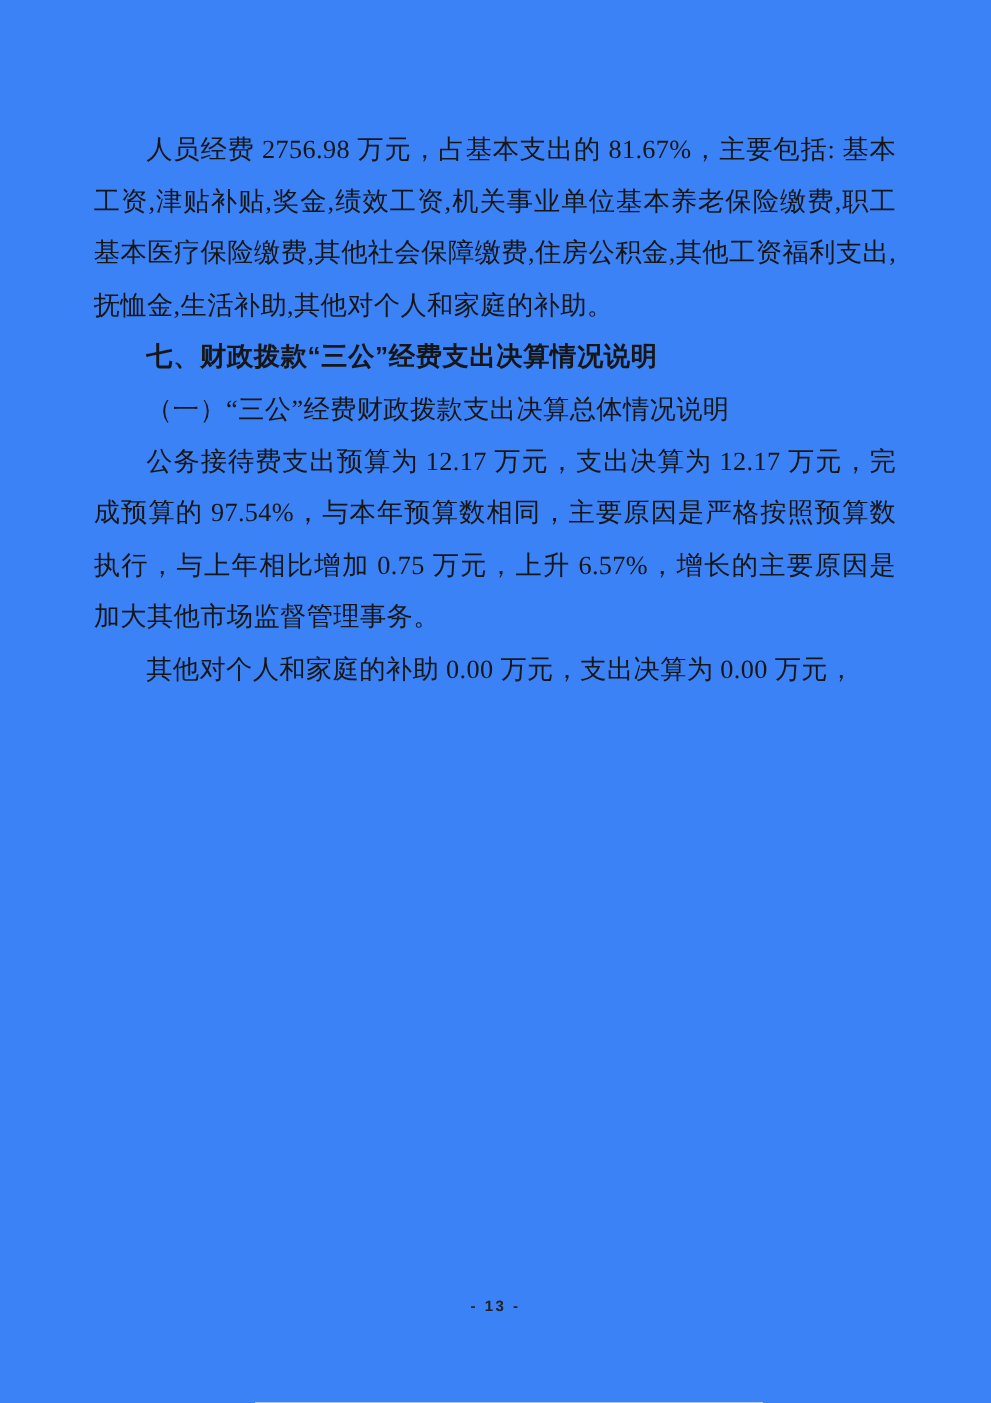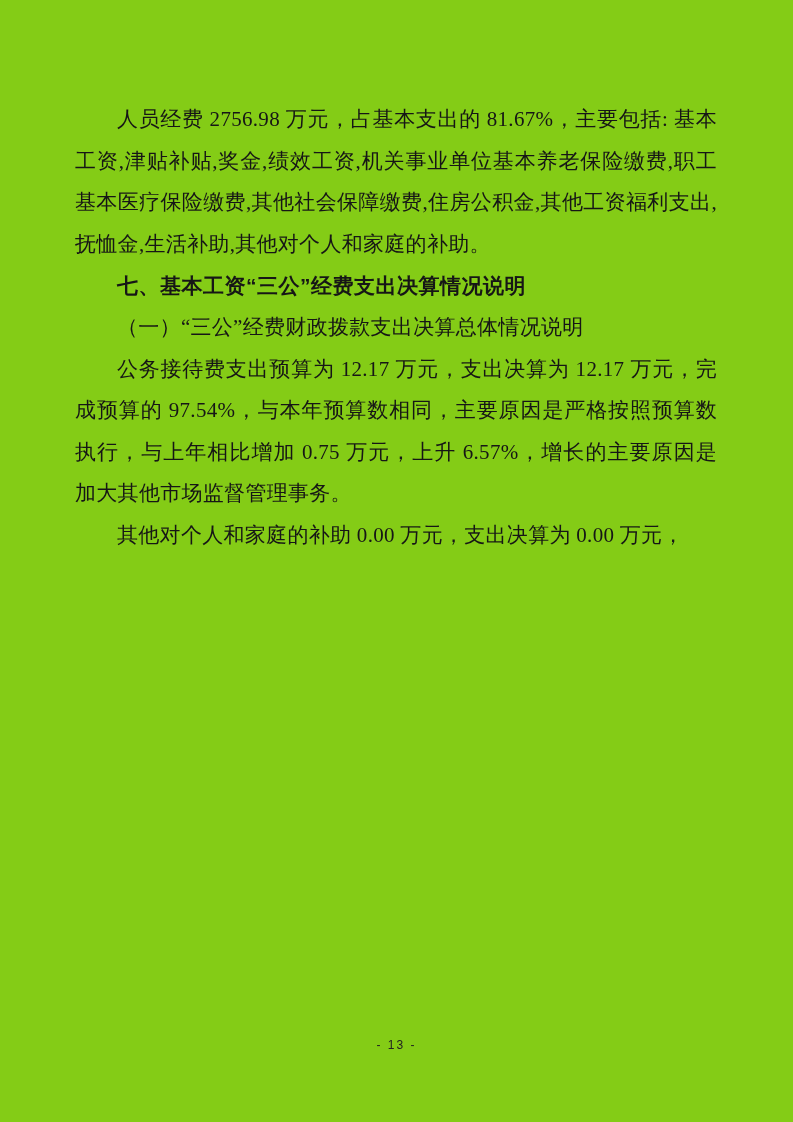--- a/index.html
+++ b/index.html
@@ -4,21 +4,21 @@
 <style>
   html, body {
     margin: 0;
     padding: 0;
     background: #ffffff;
   }
   .page {
     position: relative;
     width: 793px;
     height: 1122px;
-    background: #84cc16;
+    background: #3b82f6;
     color: #161616;
     font-family: "Liberation Serif", "DejaVu Serif", serif;
     overflow: hidden;
   }
   .content {
     position: absolute;
     left: 75px;
     top: 99px;
     width: 642px;
     font-size: 21px;
@@ -47,27 +47,28 @@
   .page-footer {
     position: absolute;
     left: 0;
     top: 1038px;
     width: 100%;
     text-align: center;
     font-size: 12px;
     letter-spacing: 2px;
     color: #222222;
     font-family: "Liberation Sans", "DejaVu Sans", sans-serif;
+    font-weight: bold;
   }
 </style>
 </head>
 <body>
 
 <div class="page">
   <div class="content">
     <p>人员经费 2756.98 万元，占基本支出的 81.67%，主要包括: 基本工资,津贴补贴,奖金,绩效工资,机关事业单位基本养老保险缴费,职工基本医疗保险缴费,其他社会保障缴费,住房公积金,其他工资福利支出,抚恤金,生活补助,其他对个人和家庭的补助。</p>
-    <h2 class="section-heading">七、基本工资“三公”经费支出决算情况说明</h2>
+    <h2 class="section-heading">七、财政拨款“三公”经费支出决算情况说明</h2>
     <p>（一）“三公”经费财政拨款支出决算总体情况说明</p>
     <p>公务接待费支出预算为 12.17 万元，支出决算为 12.17 万元，完成预算的 97.54%，与本年预算数相同，主要原因是严格按照预算数执行，与上年相比增加 0.75 万元，上升 6.57%，增长的主要原因是加大其他市场监督管理事务。</p>
     <p>其他对个人和家庭的补助 0.00 万元，支出决算为 0.00 万元，</p>
   </div>
   <div class="page-footer">- 13 -</div>
 </div>
 
 </body></html>

